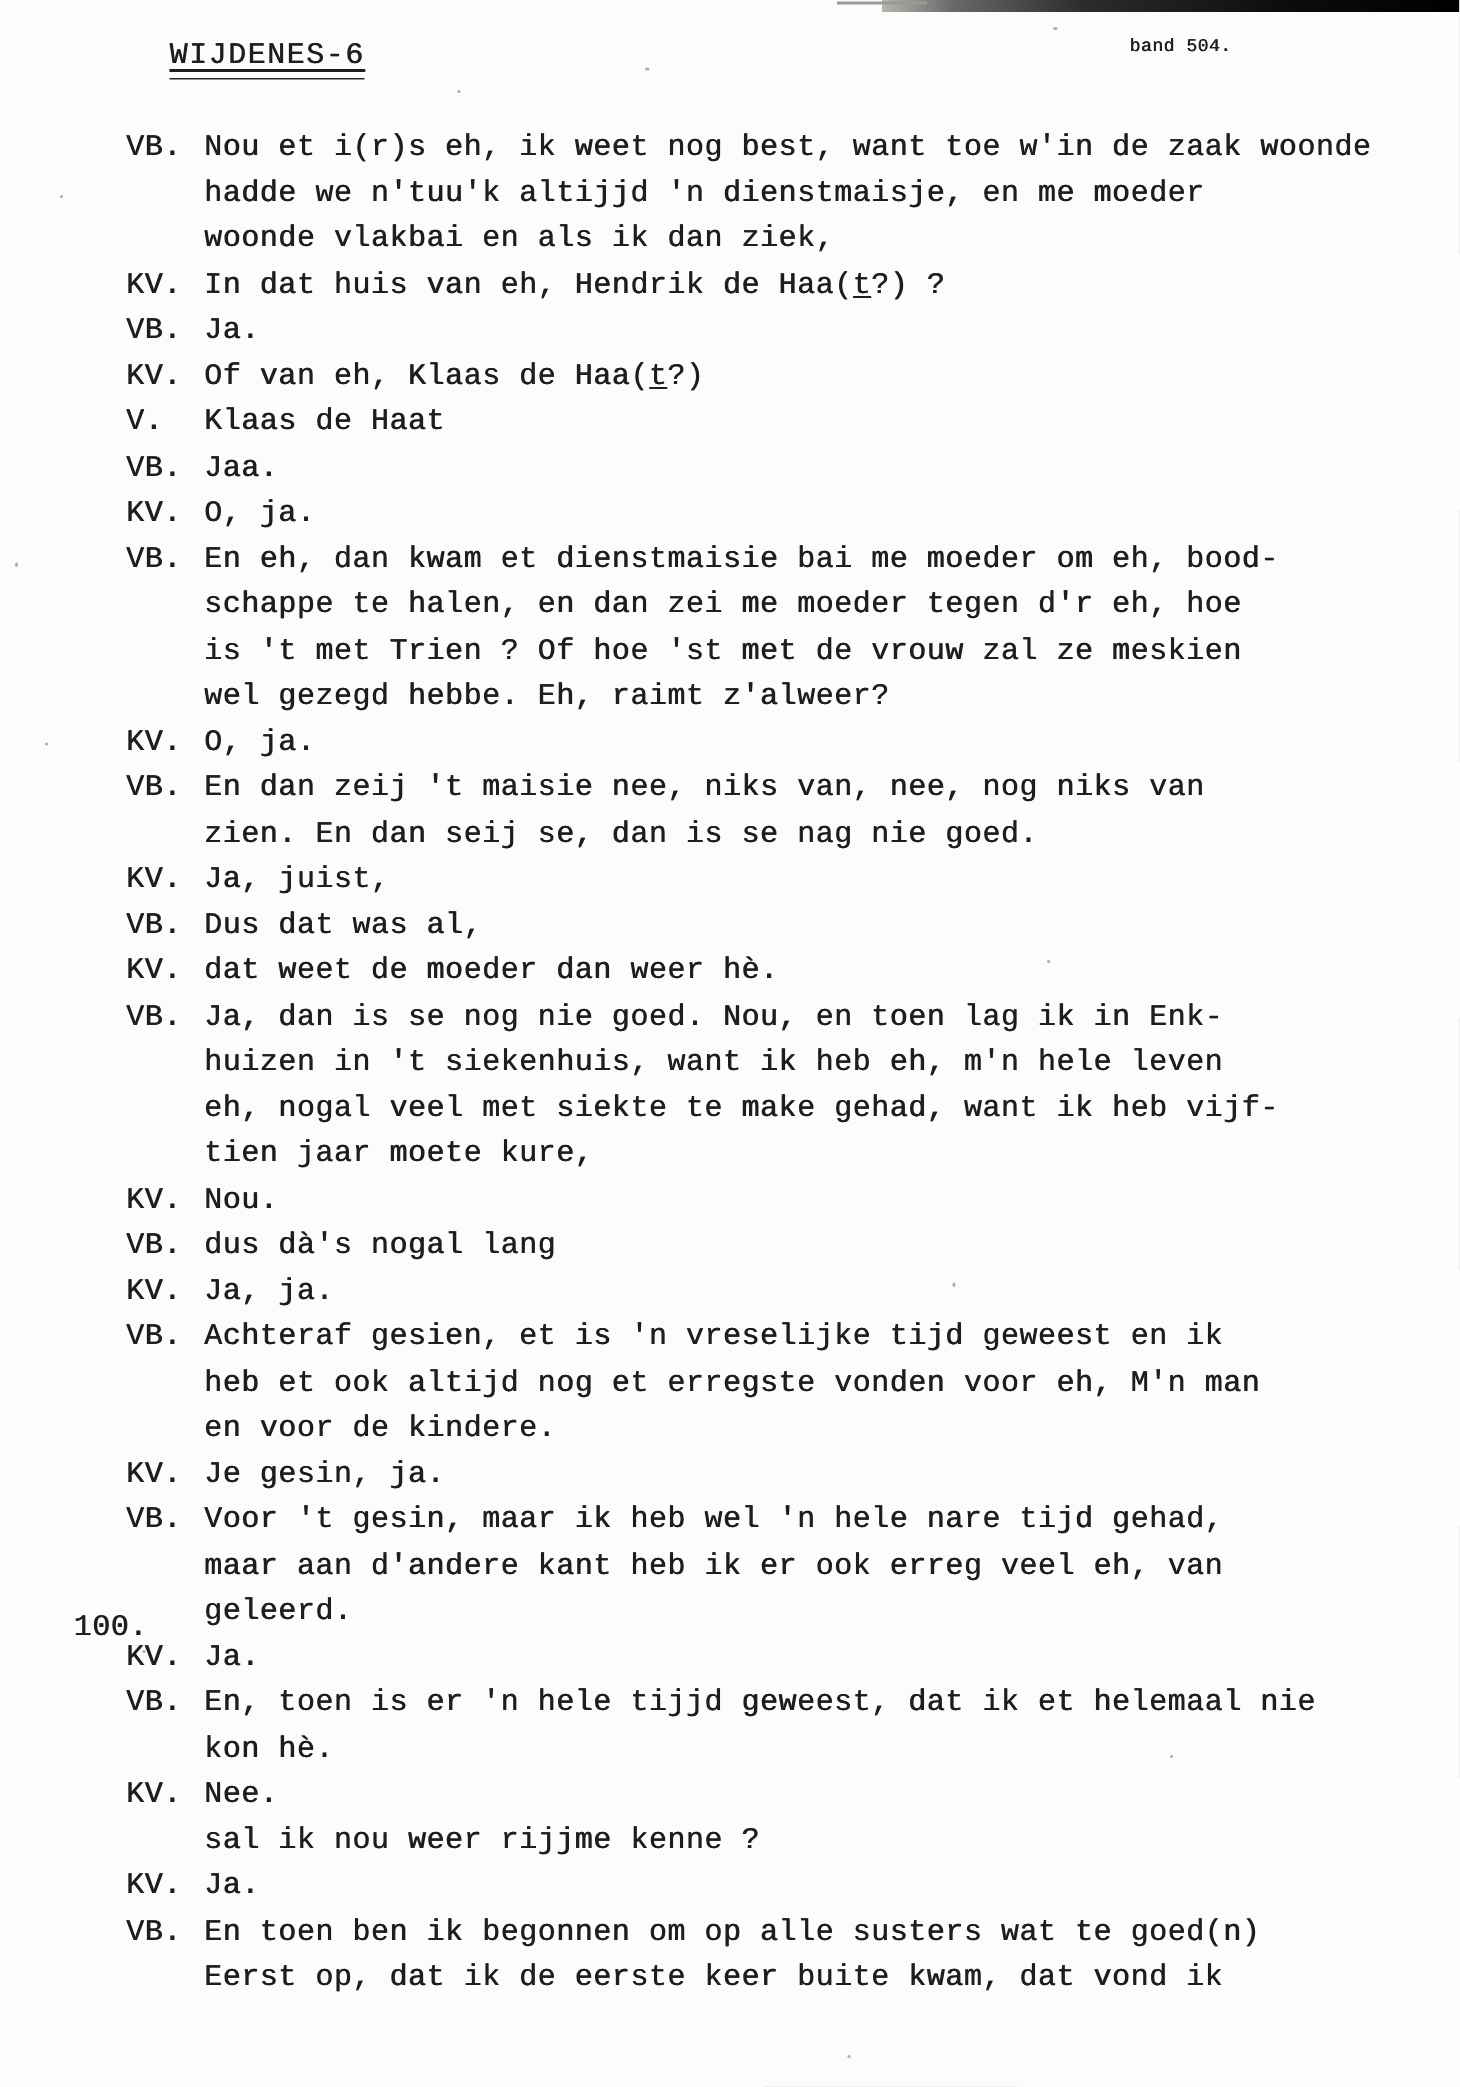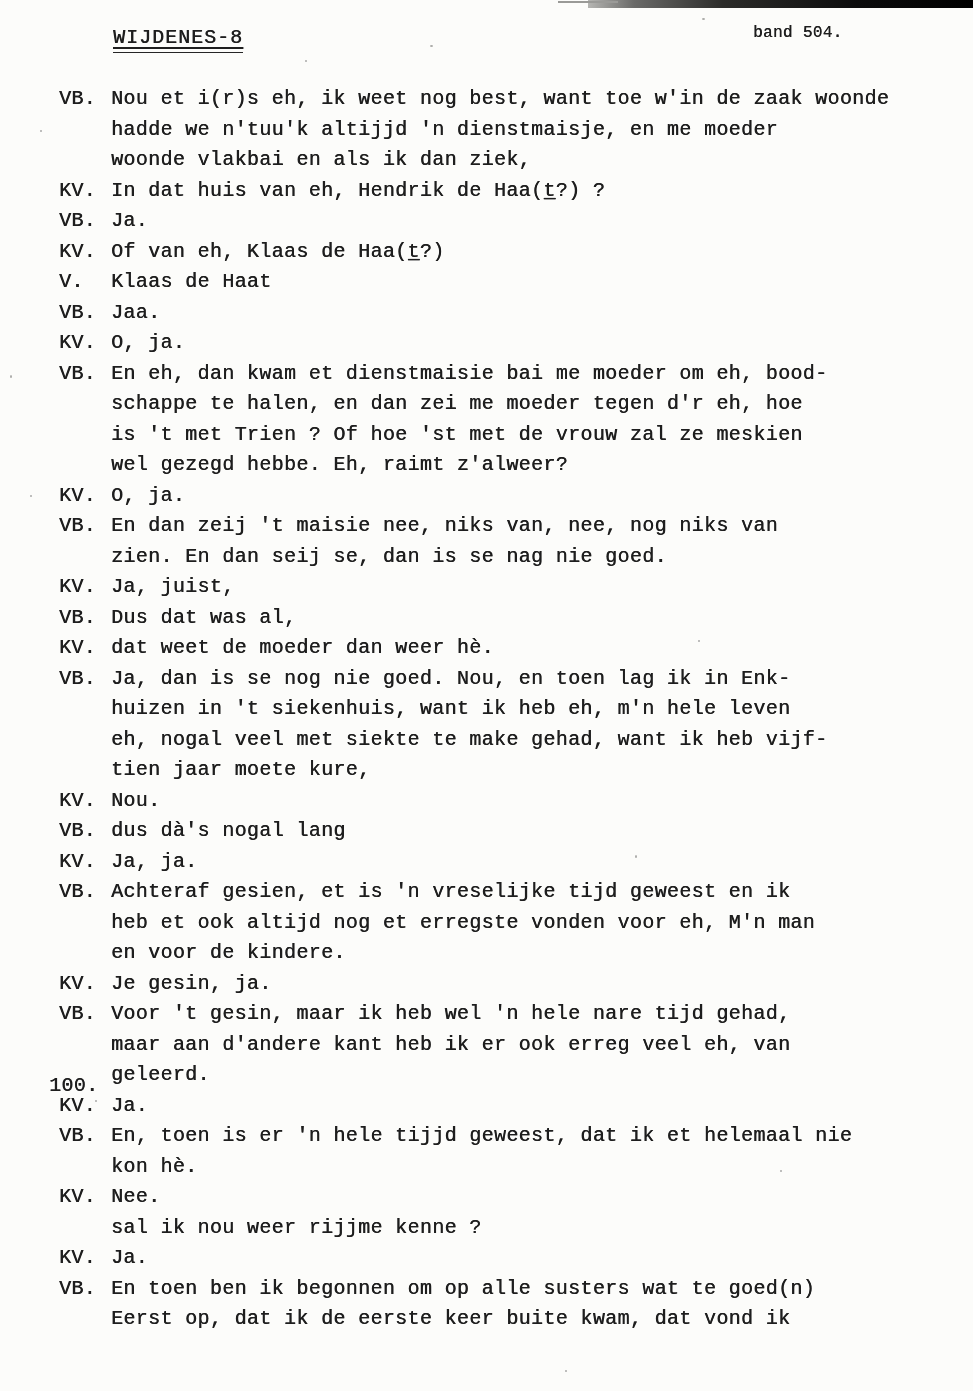--- a/index.html
+++ b/index.html
@@ -39,35 +39,35 @@
     text-decoration-thickness: 2px;
     text-underline-offset: 4px;
     border-bottom: 1.5px solid #262626;
     padding-bottom: 3px;
     text-shadow: 0.4px 0 0 currentColor;
   }
   .header-band {
     position: absolute;
     top: 24px;
     left: 753px;
-    font-size: 16px;
+    font-size: 12px;
     letter-spacing: 0.35px;
     text-shadow: 0.4px 0 0 currentColor;
   }
   .transcript {
     position: absolute;
     top: 84px;
     left: 0;
     right: 0;
   }
   .line {
     position: relative;
     height: 30.5px;
     line-height: 30.5px;
-    padding-left: 59px;
+    padding-left: 84px;
     font-size: 20px;
     letter-spacing: 0.35px;
     white-space: pre;
     text-shadow: 0.4px 0 0 currentColor;
   }
   .line .num {
     position: absolute;
     left: 49px;
     top: 11px;
   }
@@ -84,21 +84,21 @@
   }
 </style>
 </head>
 <body>
 
 <div class="page">
 
   <div class="scan-bar"></div>
   <div class="scan-bar-thin"></div>
 
-  <span class="header-title">WIJDENES-8</span>
+  <span class="header-title">WIJDENES-6</span>
   <span class="header-band">band 504.</span>
 
   <div class="transcript" id="transcript">
       <div class="line"><span class="num"></span><span class="speaker">VB.</span><span class="text">Nou et i(r)s eh, ik weet nog best, want toe w'in de zaak woonde</span></div>
       <div class="line"><span class="num"></span><span class="speaker"></span><span class="text">hadde we n'tuu'k altijjd 'n dienstmaisje, en me moeder</span></div>
       <div class="line"><span class="num"></span><span class="speaker"></span><span class="text">woonde vlakbai en als ik dan ziek,</span></div>
       <div class="line"><span class="num"></span><span class="speaker">KV.</span><span class="text">In dat huis van eh, Hendrik de Haa(t̲?) ?</span></div>
       <div class="line"><span class="num"></span><span class="speaker">VB.</span><span class="text">Ja.</span></div>
       <div class="line"><span class="num"></span><span class="speaker">KV.</span><span class="text">Of van eh, Klaas de Haa(t̲?)</span></div>
       <div class="line"><span class="num"></span><span class="speaker">V.</span><span class="text">Klaas de Haat</span></div>

